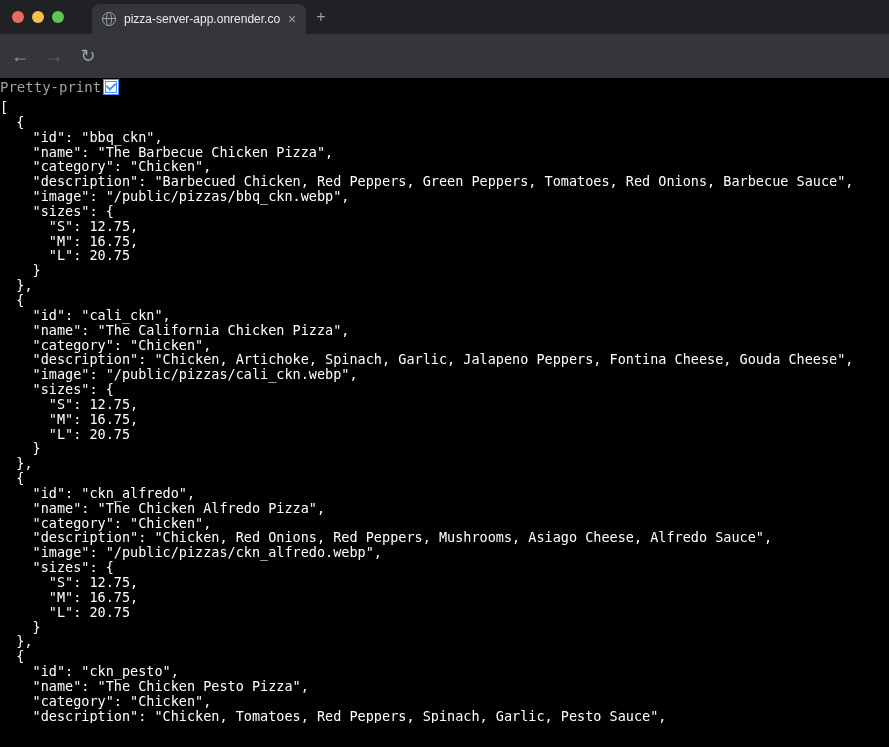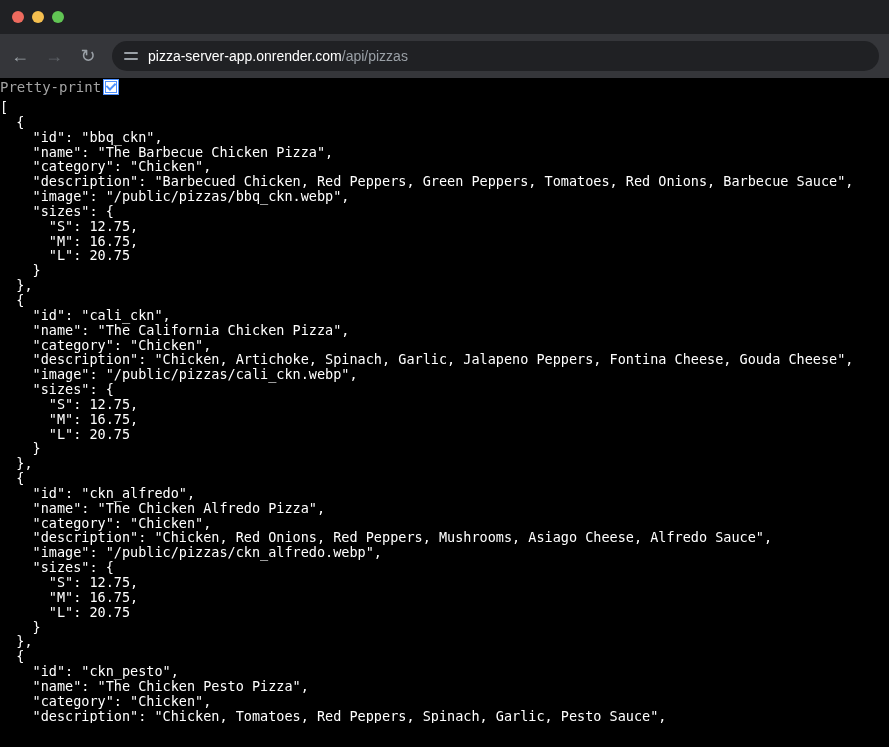--- a/index.html
+++ b/index.html
@@ -203,39 +203,39 @@
       overflow: hidden;
     }
   </style>
 </head>
 <body>
 
 <div class="titlebar">
   <div class="traffic-light tl-close"></div>
   <div class="traffic-light tl-min"></div>
   <div class="traffic-light tl-max"></div>
+  <div class="tabs">
+    <div class="tab">
+      <span class="tab-icon"></span>
+      <span class="tab-title">pizza-server-app.onrender.co</span>
+      <span class="tab-close">×</span>
+    </div>
+    <span class="new-tab">+</span>
+  </div>
 </div>
 
 <div class="toolbar">
   <div class="nav-btn">
     <span class="nav-arrow">←</span>
   </div>
   <div class="nav-btn disabled">
     <span class="nav-arrow">→</span>
   </div>
   <div class="nav-btn">
     <span class="nav-arrow">↻</span>
-  </div>
-  <div class="addrbar">
-    <span class="site-settings">
-      <span class="slider-icon"></span>
-    </span>
-    <span class="url">
-      <span class="url-host">pizza-server-app.onrender.com</span><span class="url-path">/api/pizzas</span>
-    </span>
   </div>
 </div>
 
 <div class="pretty-bar">
   <span class="pretty-label">Pretty-print</span>
   <span class="pretty-check-wrap">
     <input type="checkbox" class="pretty-check" checked="" style="">
   </span>
 </div>
 

